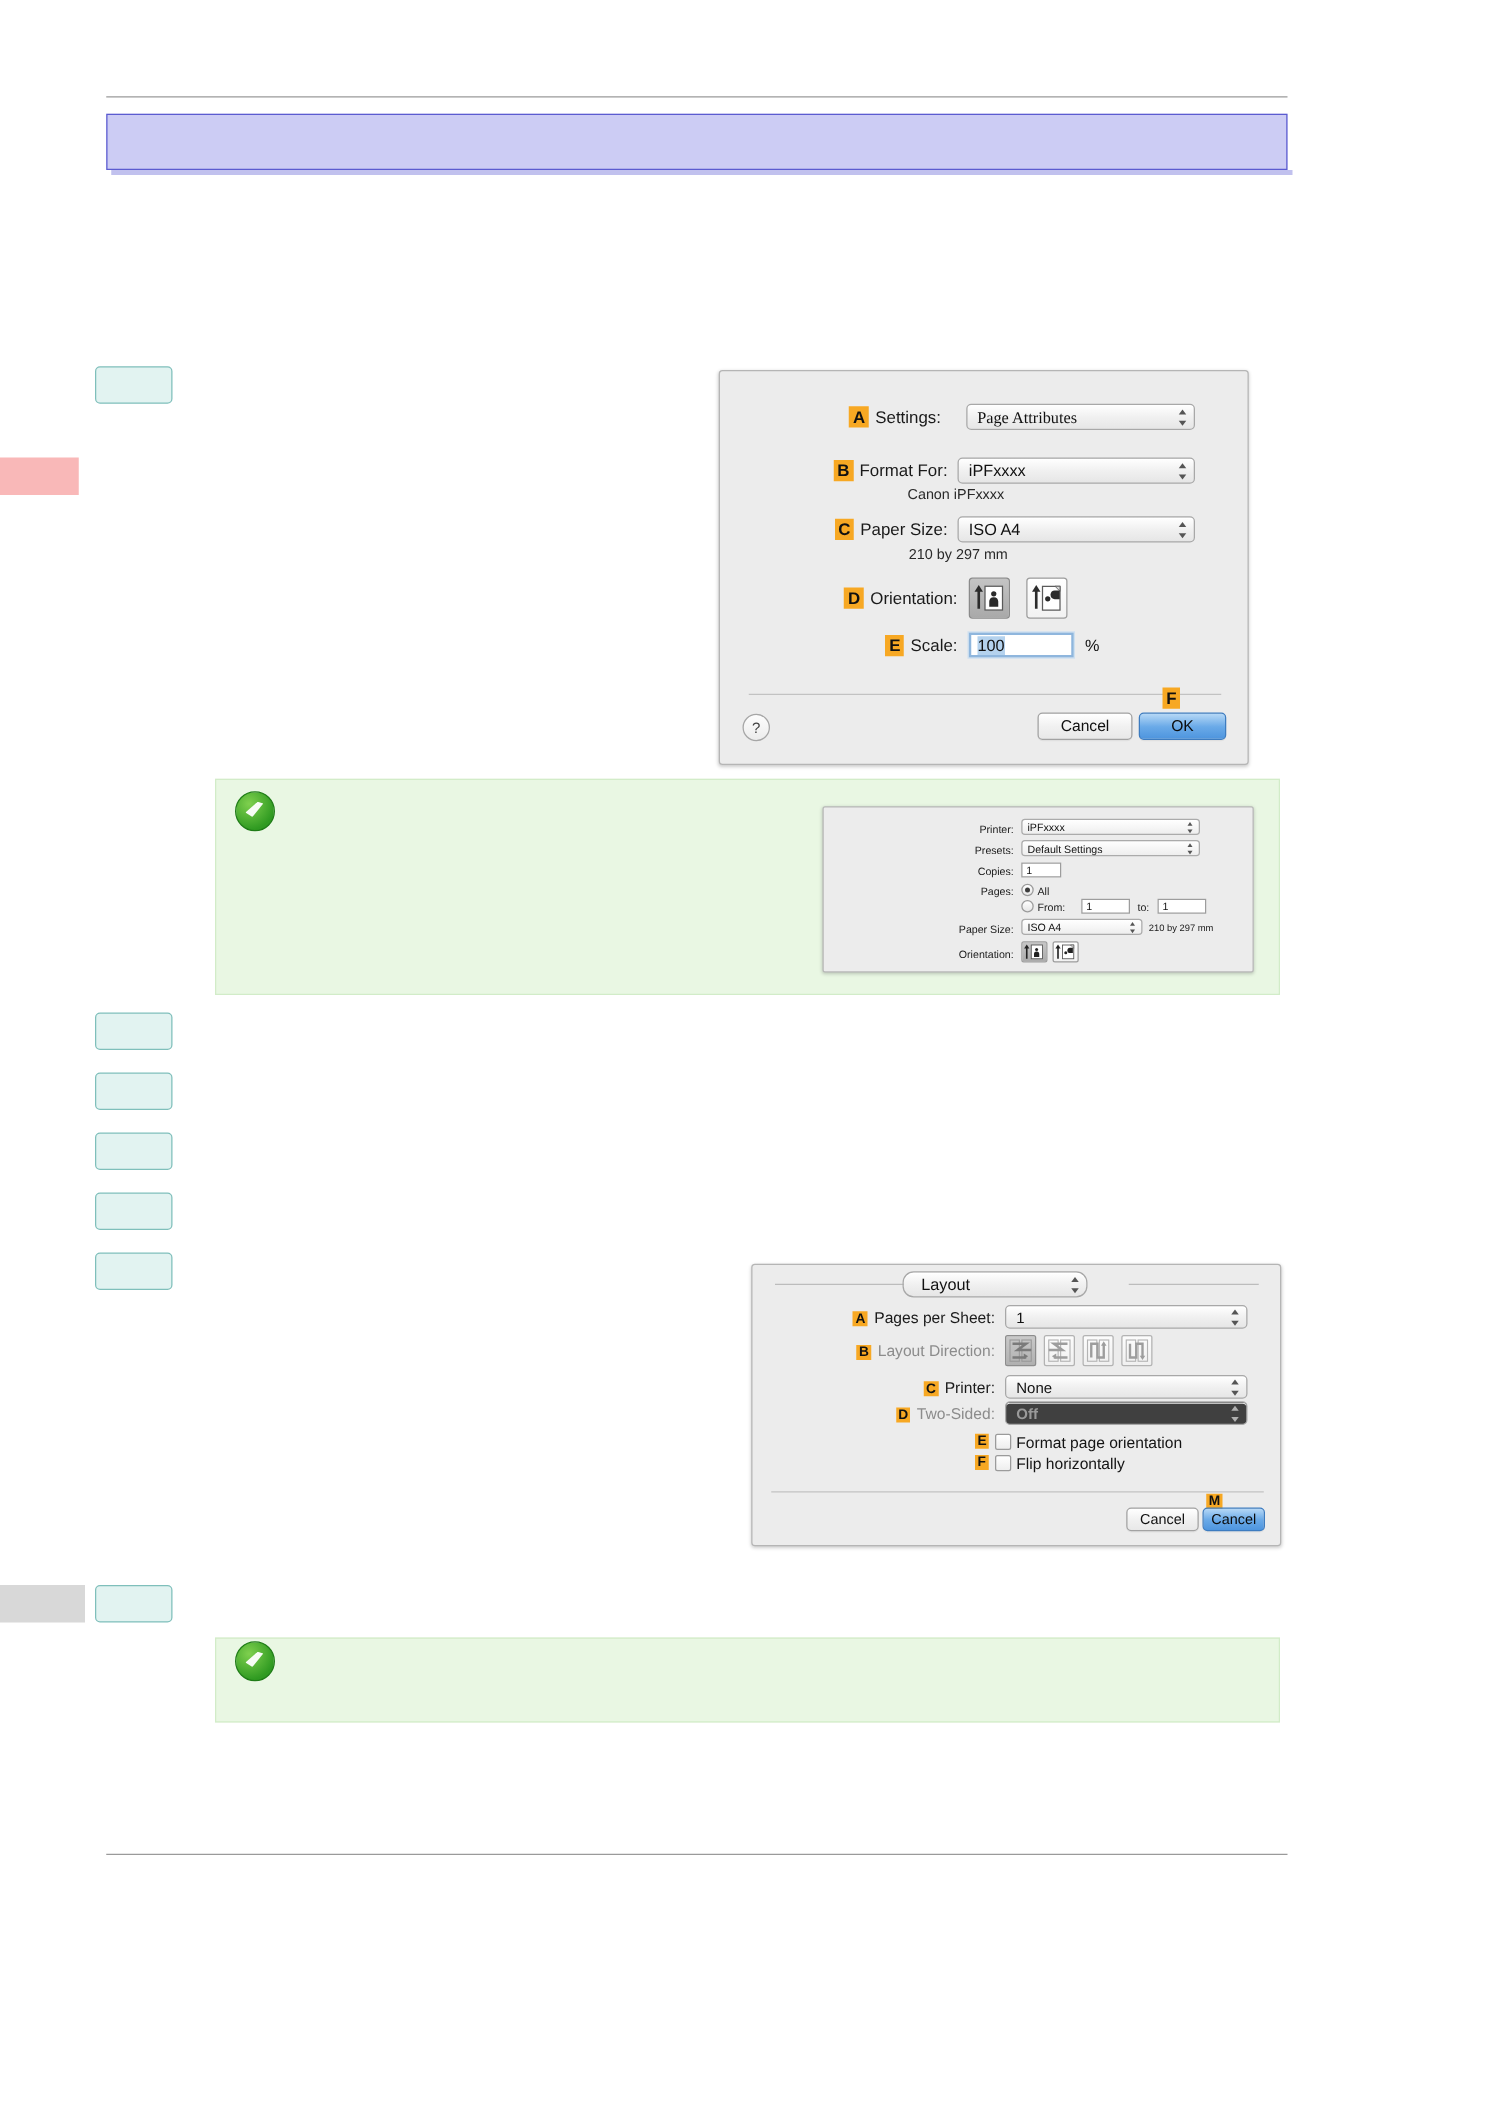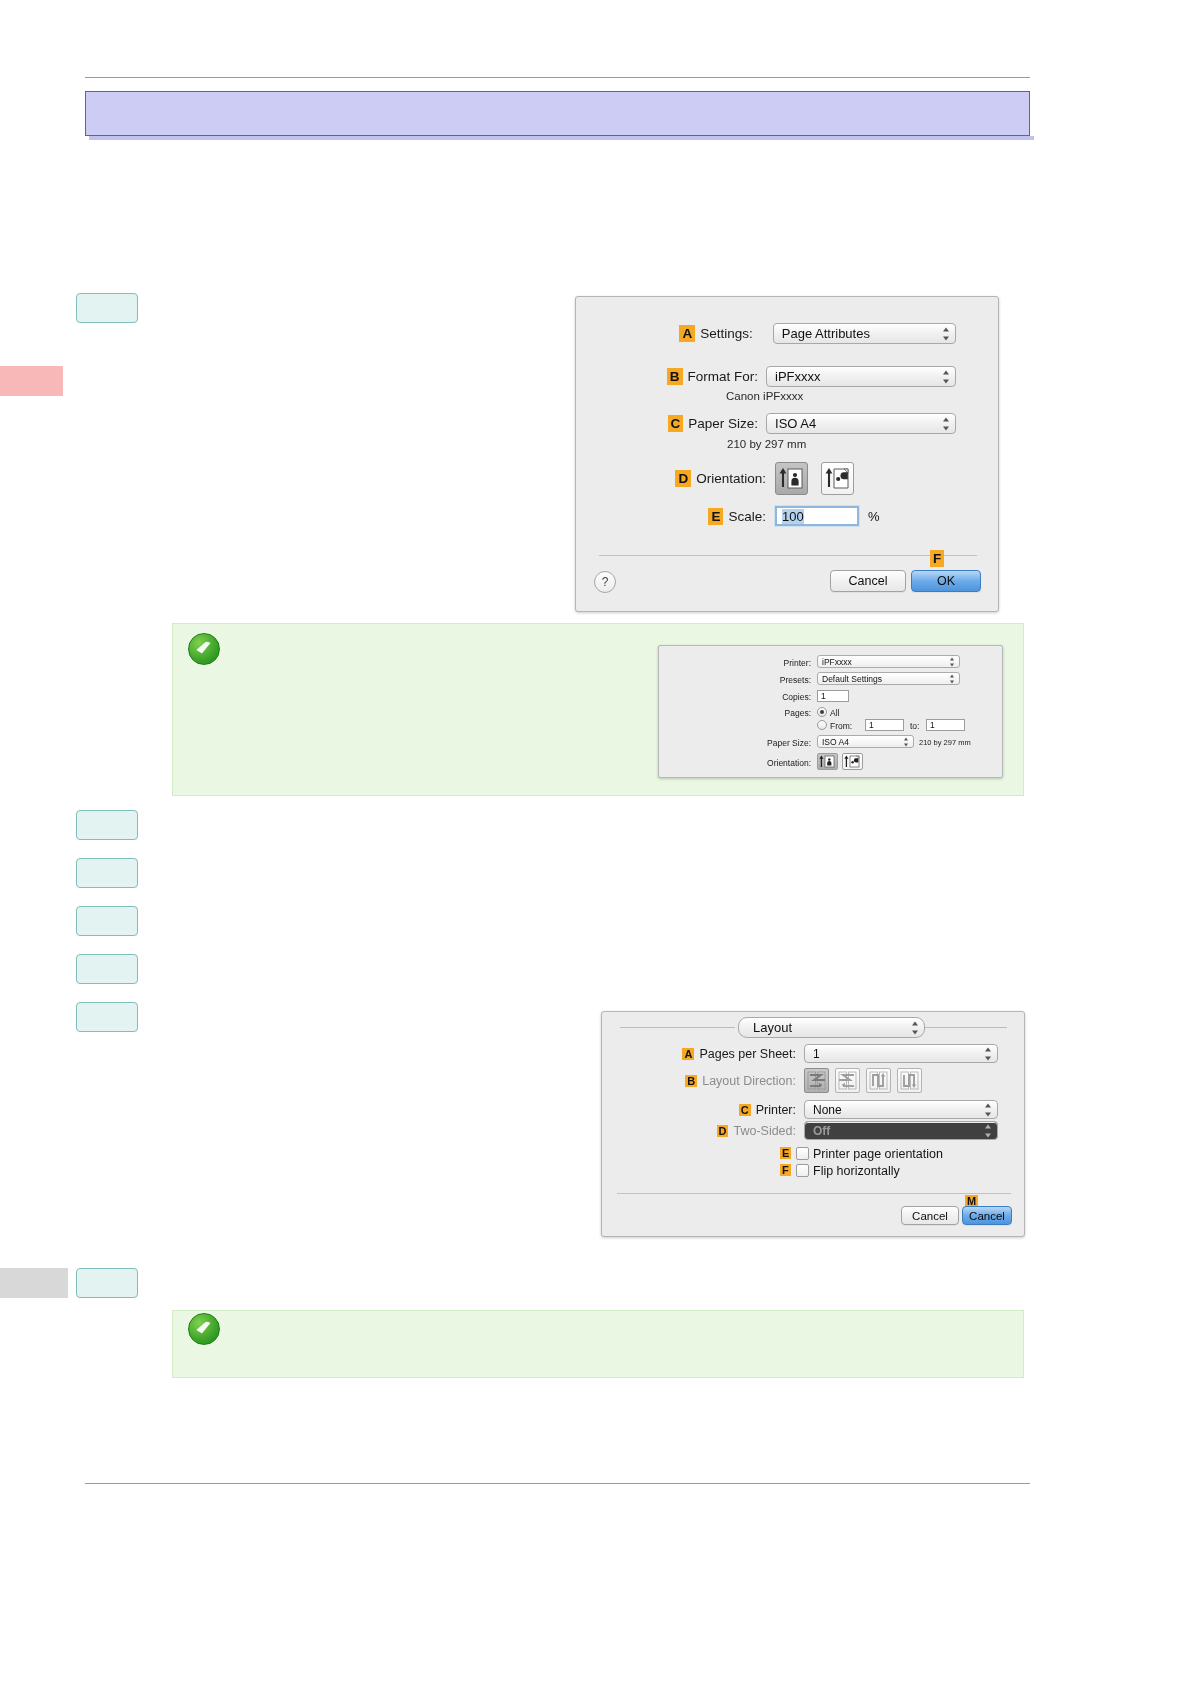--- a/index.html
+++ b/index.html
@@ -216,21 +216,21 @@
       <span class="num"></span>
     </div>
   <div class="stepbox" style="left:76px;top:1268px;">
       <span class="num"></span>
     </div>
 
   <div class="mac-dialog dlg-pa">
 
     <div class="row" style="left:40px;top:26px;width:340px;">
       <span class="lbl" style="width:150px;display:inline-block;text-align:right;"><span class="keycap">A</span><span>Settings:</span></span>
-      <div class="popup" style="width:200px;margin-left:20px;">
+      <div class="popup" style="width:200px;margin-left:20px;font-family:Liberation Serif, serif;">
         <span>Page Attributes</span>
         <span class="arrows">
             <i class="up"></i>
             <i class="dn"></i>
           </span>
       </div>
     </div>
 
     <div class="row" style="left:40px;top:69px;width:340px;">
       <span class="lbl" style="width:150px;display:inline-block;text-align:right;"><span class="keycap">B</span><span>Format For:</span></span>
@@ -372,21 +372,21 @@
         <path d="M3.4 13 L3.4 3.4" stroke="#222" stroke-width="1.3"></path>
         <path d="M3.4 1.5 L1.3 4.8 L5.5 4.8 Z" fill="#222"></path>
       </svg>
     </div>
   </div>
 
   <div class="mac-dialog dlg-layout">
 
     <div class="grp-line" style="left:18px;top:15px;width:115px;"></div>
     <div class="grp-line" style="left:301px;top:15px;width:104px;"></div>
-    <div class="popup" style="position:absolute;left:136px;top:5px;width:187px;border-radius:9px;">
+    <div class="popup" style="position:absolute;left:120px;top:5px;width:148px;border-radius:9px;">
       <span style="flex:1;text-align:left;padding-left:6px;">Layout</span>
       <span class="arrows">
           <i class="up"></i>
           <i class="dn"></i>
         </span>
     </div>
 
     <div class="row" style="left:16px;top:32px;width:390px;">
       <span class="lbl" style="width:178px;display:inline-block;text-align:right;font-size:12.5px;"><span class="keycap sm">A</span><span>Pages per Sheet:</span></span>
       <div class="popup" style="width:194px;margin-left:8px;height:19px;font-size:12px;">
@@ -453,21 +453,21 @@
         <span>Off</span>
         <span class="arrows">
             <i class="up"></i>
             <i class="dn"></i>
           </span>
       </div>
     </div>
 
     <div class="keycap sm" style="position:absolute;left:178px;top:135px;">E</div>
     <div class="checkbox" style="left:194px;top:135px;"></div>
-    <div style="position:absolute;left:211px;top:135px;font-size:12.5px;color:#141414;">Printer page orientation</div>
+    <div style="position:absolute;left:211px;top:135px;font-size:12.5px;color:#141414;">Format page orientation</div>
 
     <div class="keycap sm" style="position:absolute;left:178px;top:152px;">F</div>
     <div class="checkbox" style="left:194px;top:152px;"></div>
     <div style="position:absolute;left:211px;top:152px;font-size:12.5px;color:#141414;">Flip horizontally</div>
 
     <div class="sep" style="left:15px;top:181px;width:394px;"></div>
 
     <div class="keycap sm" style="position:absolute;left:363px;top:183px;">M</div>
     <div class="btn" style="position:absolute;left:299px;top:194px;width:58px;height:19px;font-size:11.5px;">
       <span>Cancel</span>

